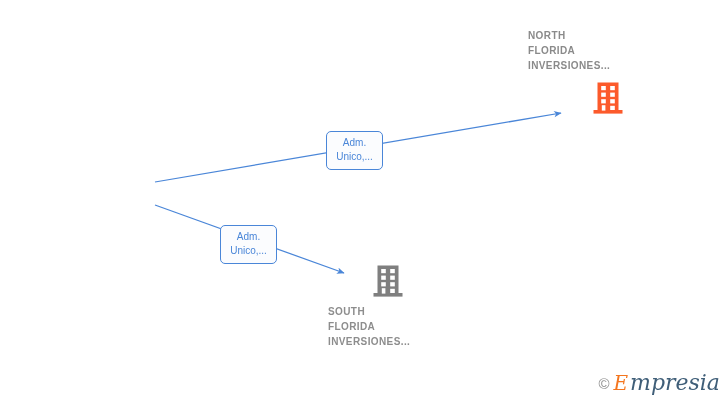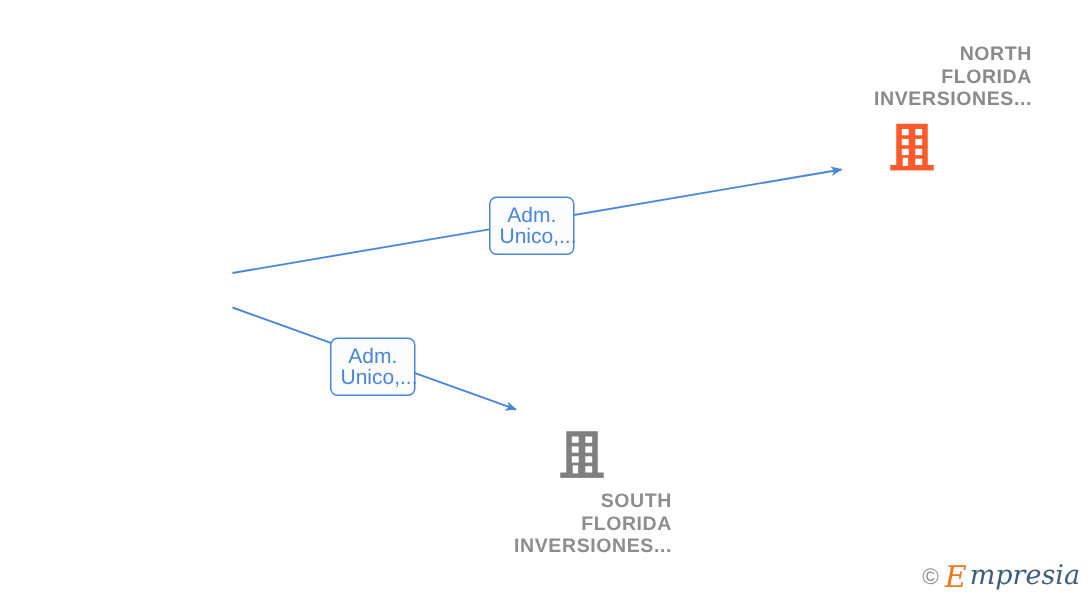--- a/index.html
+++ b/index.html
@@ -29,23 +29,23 @@
     width: 728px;
     height: 400px;
   }
 
   
   .node {
     position: absolute;
   }
 
   .node-label {
-    text-align: right;
+    text-align: left;
     color: #8d8d8d;
-    font-size: 13px;
+    font-size: 10px;
     line-height: 15px;
     letter-spacing: 0.1px;
     white-space: pre-line;
     user-select: none;
   }
 
   .node-label.company {
     font-weight: bold;
     letter-spacing: 0.4px;
   }
@@ -68,34 +68,34 @@
 
   #node-north {
     left: 528px;
     top: 28px;
     width: 160px;
   }
   #node-north .node-icon { margin-top: 8px; }
 
   #node-south {
     left: 328px;
-    top: 286px;
+    top: 264px;
     width: 120px;
   }
   #node-south .node-label { margin-top: 6px; }
 
   
   .edge-label {
     position: absolute;
     box-sizing: border-box;
     background: #fbfcfe;
     border: 1px solid #4a86d8;
     border-radius: 5px;
     color: #4a86d8;
-    font-size: 14px;
+    font-size: 10px;
     line-height: 14px;
     text-align: center;
     padding: 4px 6px 5px;
     white-space: pre-line;
     user-select: none;
   }
 
   #edge-label-north {
     left: 326px;
     top: 131px;
@@ -128,21 +128,21 @@
     font-family: "DejaVu Serif", serif;
     font-style: italic;
     font-size: 20px;
     line-height: 1;
     margin-right: -2px;
   }
   #watermark .wm-rest {
     color: #3f5e78;
     font-family: "DejaVu Serif", serif;
     font-style: italic;
-    font-size: 18px;
+    font-size: 22px;
     line-height: 1;
   }
 </style>
 </head>
 <body>
 
 <div id="diagram-canvas">
 
   <svg class="edge-layer" viewBox="0 0 728 400" width="728" height="400" xmlns="http://www.w3.org/2000/svg">
     <defs>

